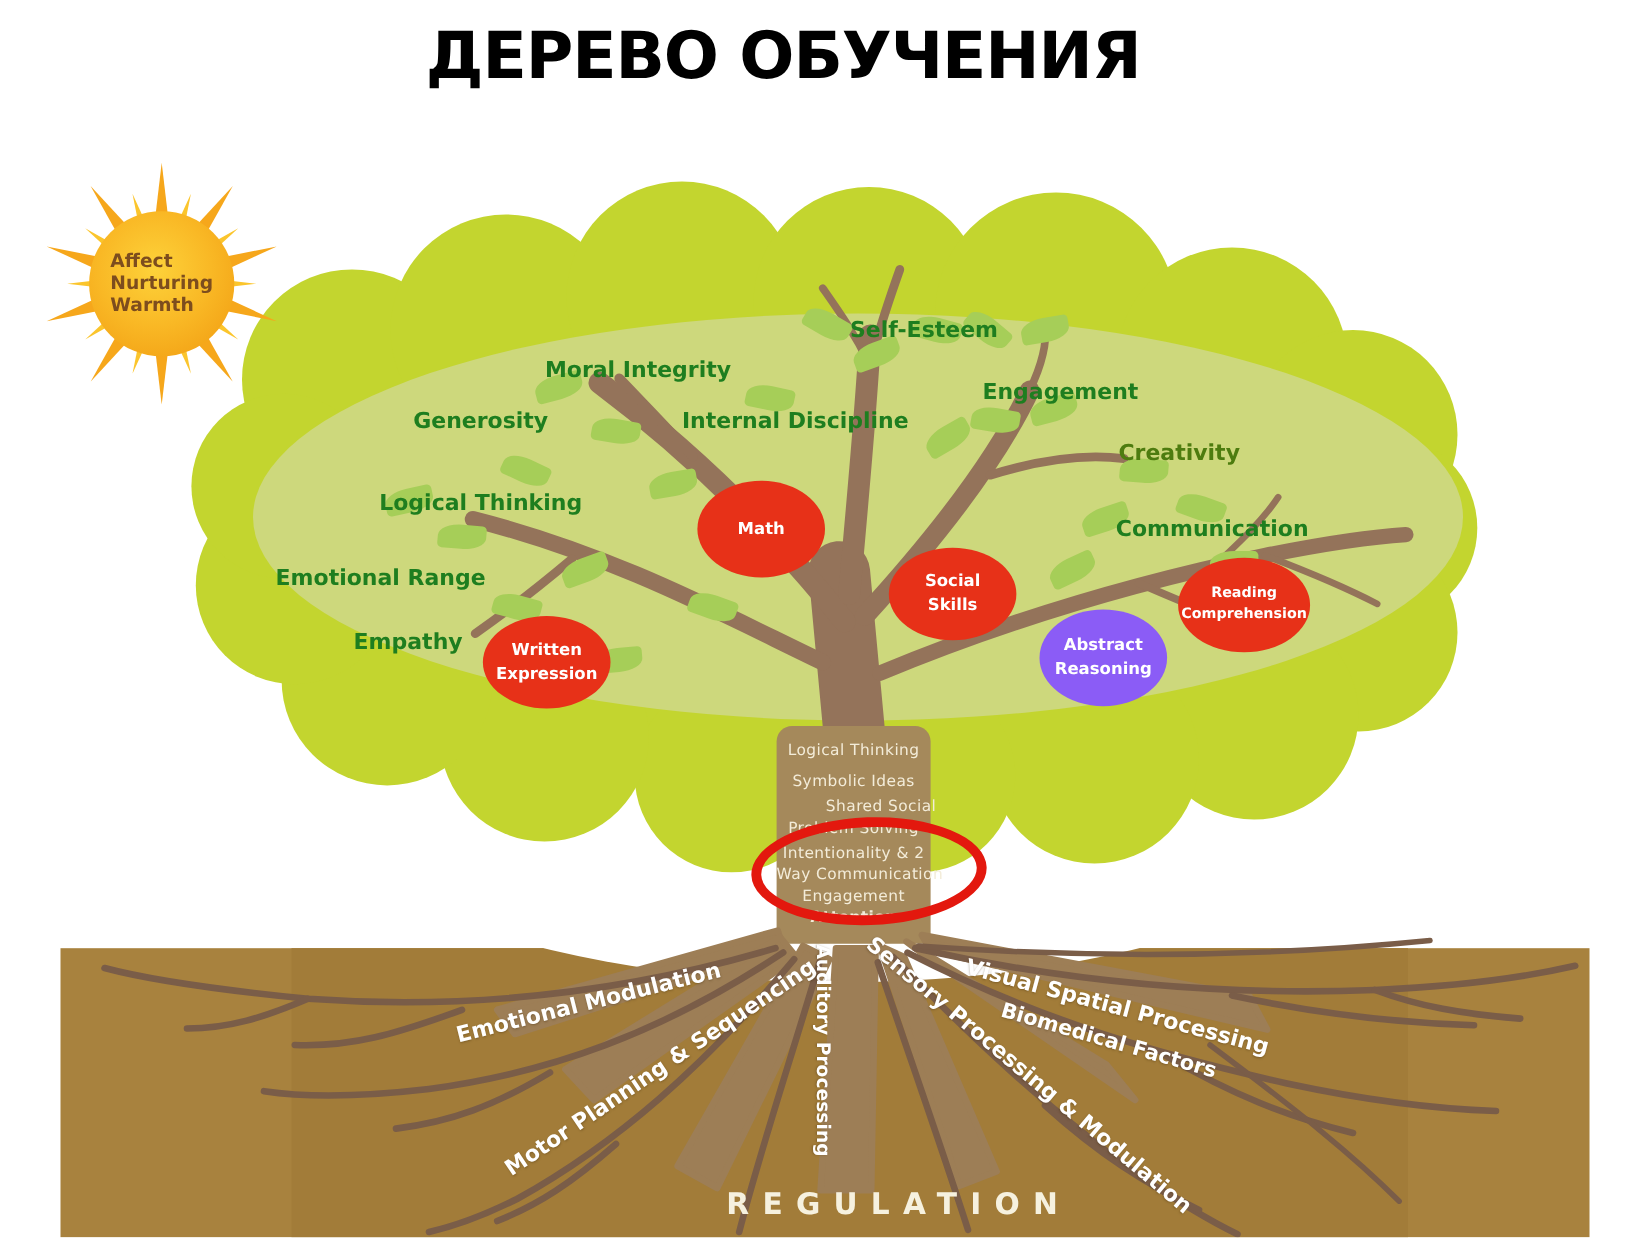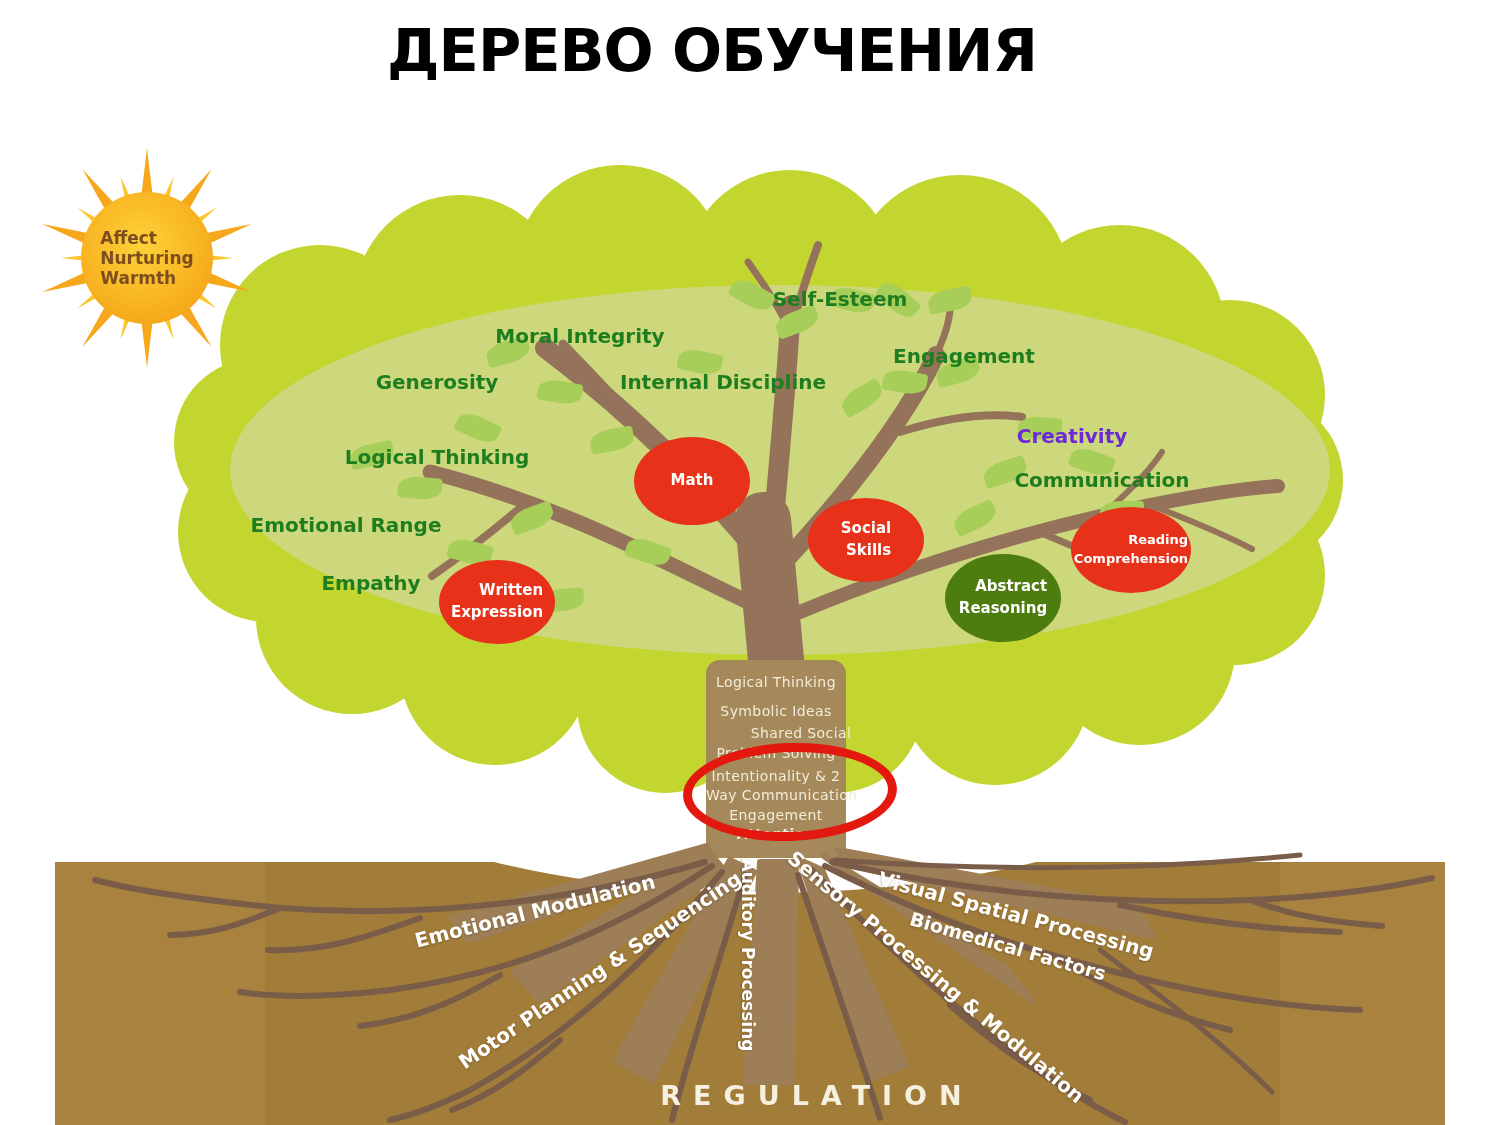--- a/index.html
+++ b/index.html
@@ -7,21 +7,21 @@
          font-family:"DejaVu Sans","Liberation Sans",sans-serif;}
   .abs{position:absolute;}
   .layer{position:absolute;inset:0;}
   #page-title{left:0;top:16px;width:1424px;text-align:center;font-size:59px;font-weight:800;
               letter-spacing:-1px;color:#000;}
   #annotation{left:54px;top:680px;font-size:31px;font-weight:800;color:#0d0d0d;line-height:1.38;}
   .canopy-bump{border-radius:50%;}
   .leaf{border-radius:50% 4px 50% 4px;}
   .canopy-label{transform:translate(-50%,-50%);font-weight:bold;font-size:20px;white-space:nowrap;}
   .fruit{transform:translate(-50%,-50%);border-radius:50%;display:flex;align-items:center;justify-content:center;
-         text-align:right;color:#fff;font-weight:bold;font-size:15px;line-height:1.45;white-space:pre-line;}
+         text-align:center;color:#fff;font-weight:bold;font-size:15px;line-height:1.45;white-space:pre-line;}
   .trunk-line{left:706px;width:140px;text-align:center;font-size:14px;letter-spacing:.4px;color:#f3ecd9;
               transform:translateY(-50%);white-space:nowrap;}
   #trunk-panel{left:706px;top:660px;width:140px;height:198px;border-radius:14px 14px 3px 3px;}
   #highlight-ring{left:683px;top:743px;width:196px;height:80px;border-radius:50%;
                   transform:rotate(-2deg);background:transparent;}
   .root-label{transform:translate(-50%,-50%);font-weight:bold;color:#fff;white-space:nowrap;
               text-shadow:0 1px 2px rgba(60,40,10,.35);font-size:20px;}
   #regulation{left:637px;top:1080px;width:360px;text-align:center;font-size:27px;font-weight:bold;
               letter-spacing:12px;color:#f6f1df;}
   #sun-body{border-radius:50%;background:radial-gradient(circle at 45% 40%,#fdd23a 0%,#f9b825 48%,#f0990f 100%);
@@ -111,30 +111,30 @@
     </div>
   <div class="layer" id="layer-canopy-labels" style="z-index:5">
       <div class="abs canopy-label" style="left: 580px; top: 336px; color: rgb(30, 126, 31);">Moral Integrity</div>
       <div class="abs canopy-label" style="left: 437px; top: 382px; color: rgb(30, 126, 31);">Generosity</div>
       <div class="abs canopy-label" style="left: 437px; top: 457px; color: rgb(30, 126, 31);">Logical Thinking</div>
       <div class="abs canopy-label" style="left: 346px; top: 525px; color: rgb(30, 126, 31);">Emotional Range</div>
       <div class="abs canopy-label" style="left: 371px; top: 583px; color: rgb(30, 126, 31);">Empathy</div>
       <div class="abs canopy-label" style="left: 840px; top: 299px; color: rgb(30, 126, 31);">Self-Esteem</div>
       <div class="abs canopy-label" style="left: 723px; top: 382px; color: rgb(30, 126, 31);">Internal Discipline</div>
       <div class="abs canopy-label" style="left: 964px; top: 356px; color: rgb(30, 126, 31);">Engagement</div>
-      <div class="abs canopy-label" style="left: 1072px; top: 436px; color: #6d28d9;">Creativity</div>
+      <div class="abs canopy-label" style="left: 1072px; top: 411px; color: #4d7c0f;">Creativity</div>
       <div class="abs canopy-label" style="left: 1102px; top: 480px; color: rgb(30, 126, 31);">Communication</div>
     </div>
   <div class="layer" id="layer-fruits" style="z-index:6">
       <div class="abs fruit" style="left: 692px; top: 481px; width: 116px; height: 88px; background: rgb(231, 49, 24); font-size: 15px;">Math</div>
       <div class="abs fruit" style="left: 866px; top: 540px; width: 116px; height: 84px; background: rgb(231, 49, 24); font-size: 15px;">Social
 Skills</div>
       <div class="abs fruit" style="left: 497px; top: 602px; width: 116px; height: 84px; background: rgb(231, 49, 24); font-size: 15px;">Written
 Expression</div>
-      <div class="abs fruit" style="left: 1003px; top: 598px; width: 116px; height: 88px; background: #4d7c0f; font-size: 15px;">Abstract
+      <div class="abs fruit" style="left: 1003px; top: 598px; width: 116px; height: 88px; background: #8b5cf6; font-size: 15px;">Abstract
 Reasoning</div>
       <div class="abs fruit" style="left: 1131px; top: 550px; width: 120px; height: 86px; background: rgb(231, 49, 24); font-size: 13px;">Reading
 Comprehension</div>
     </div>
 
   <div class="layer" style="z-index:7">
     <div class="abs" id="trunk-panel" style="background: rgb(165, 137, 91);"></div>
     <div id="trunk-lines">
         <div class="abs trunk-line" style="top: 682px; color: rgb(243, 236, 217);">Logical Thinking</div>
         <div class="abs trunk-line" style="top: 711px; color: rgb(243, 236, 217);">Symbolic Ideas</div>

